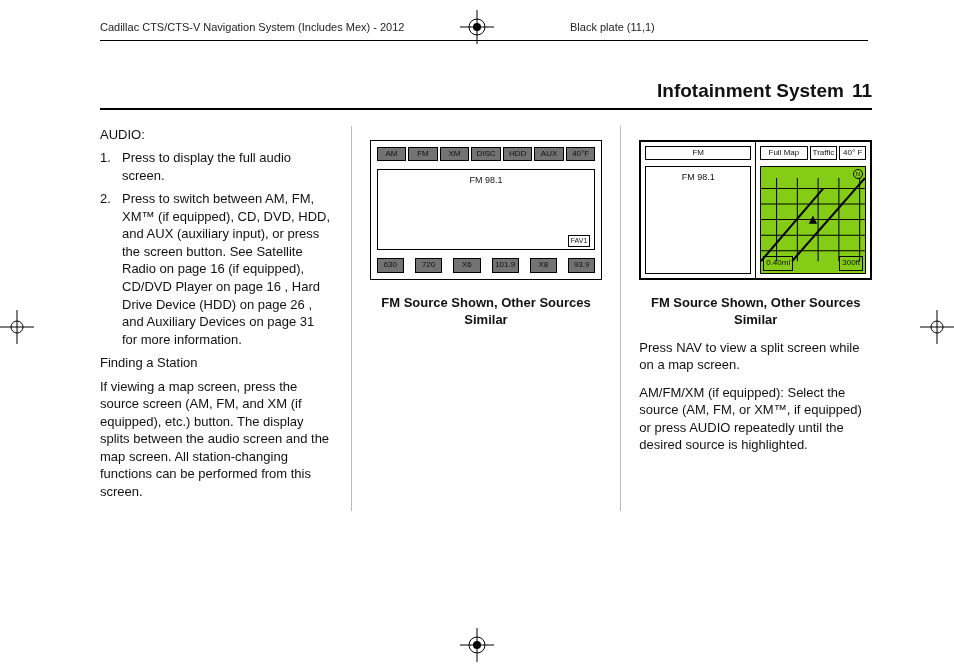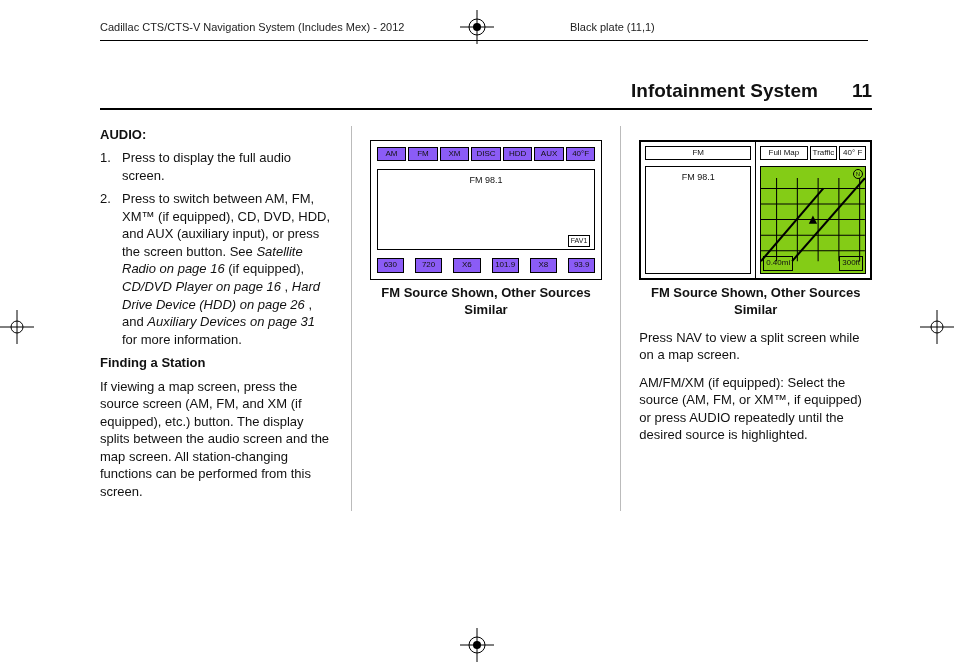--- a/index.html
+++ b/index.html
@@ -39,60 +39,60 @@
 
   
   .page{
     position:absolute;
     top:78px;left:100px;
     width:772px;
     height:560px;
   }
   .running-head{
     display:flex;justify-content:flex-end;align-items:baseline;
-    gap:34px;
+    gap:8px;
     font-weight:700;
     font-size:19px;
     padding-bottom:4px;
     border-bottom:2px solid #000;
   }
   .columns{
     display:flex;gap:18px;
     margin-top:16px;
   }
   .col{flex:1 1 0;min-width:0;}
   .col+.col{border-left:1px solid #bbb;padding-left:18px;}
   .col.first{padding-left:0;}
 
-  h3{font-size:13px;font-weight:700;margin:0 0 6px 0;}
+  h3{font-size:13px;font-weight:400;margin:0 0 6px 0;}
   .step{display:flex;gap:8px;margin-bottom:6px;}
   .step .n{width:14px;flex:0 0 14px;}
   .step p{margin:0;}
-  .ital{font-style:italic;}
+  .ital{}
   p{margin:0 0 10px 0;}
-  .caption{font-weight:700;text-align:center;margin-top:4px;}
+  .caption{font-weight:700;text-align:center;margin-top:14px;}
   .lead{font-weight:400;}
 
   
   .figure{
     border:1px solid #000;
     height:140px;
     margin:14px 0 0 0;
     padding:6px;
     display:flex;flex-direction:column;
     gap:8px;
   }
   .tabrow{display:flex;gap:2px;}
   .tab, .preset{
     border:1px solid #000;
     font-size:8px;
     padding:1px 0;
     text-align:center;
     flex:1 1 0;
-    background:#8b5cf6;
+    background:#737373;
   }
   .big{
     flex:1;border:1px solid #000;
     position:relative;
     display:flex;align-items:flex-start;justify-content:center;
     padding-top:4px;font-size:9px;
   }
   .presetrow{display:flex;gap:11px;}
 
   .fig-split{

